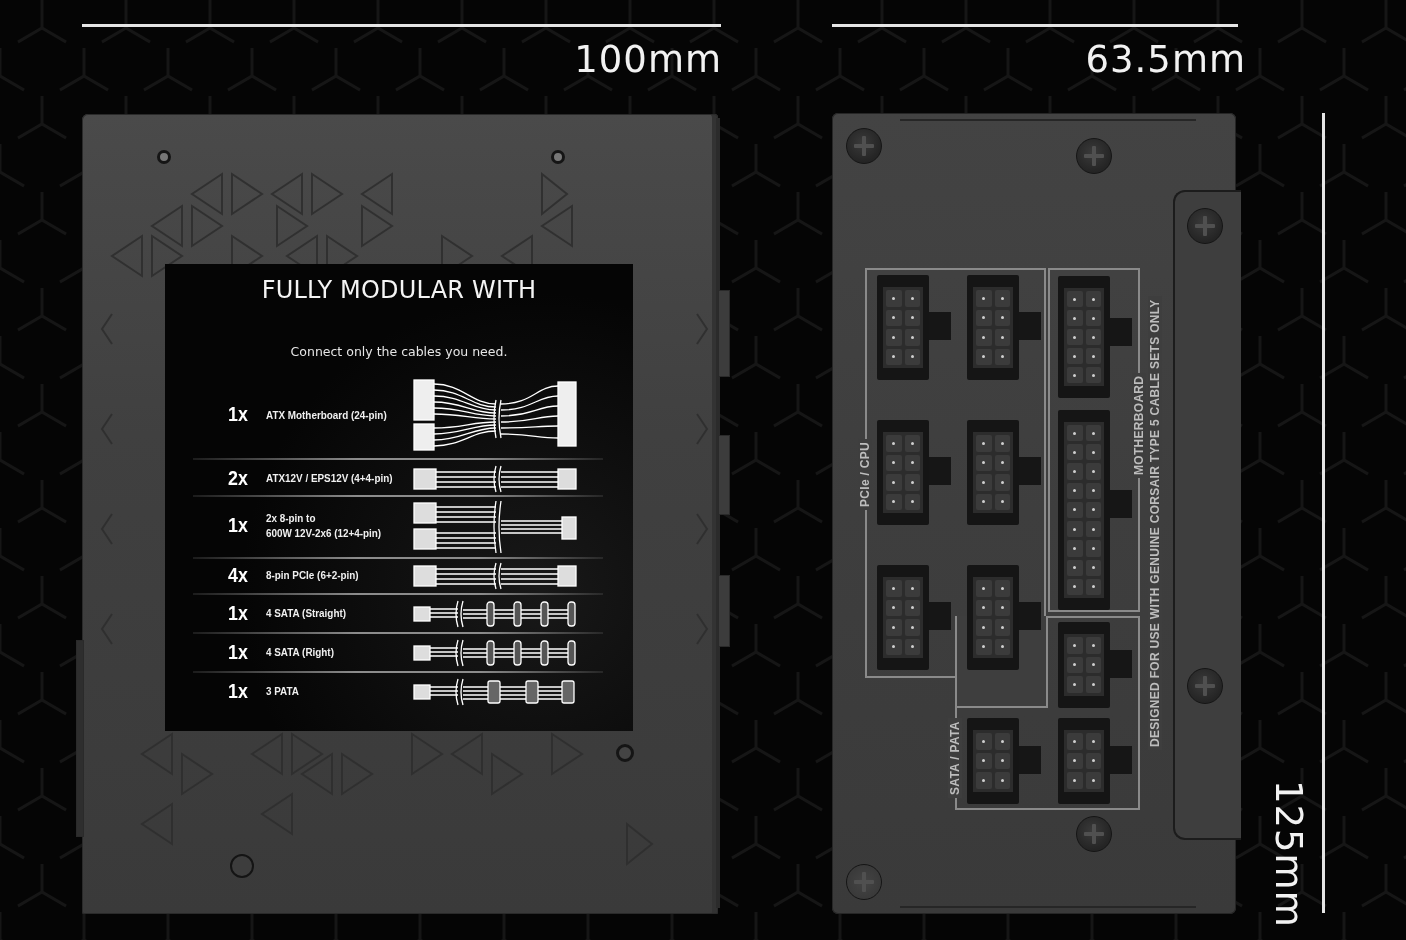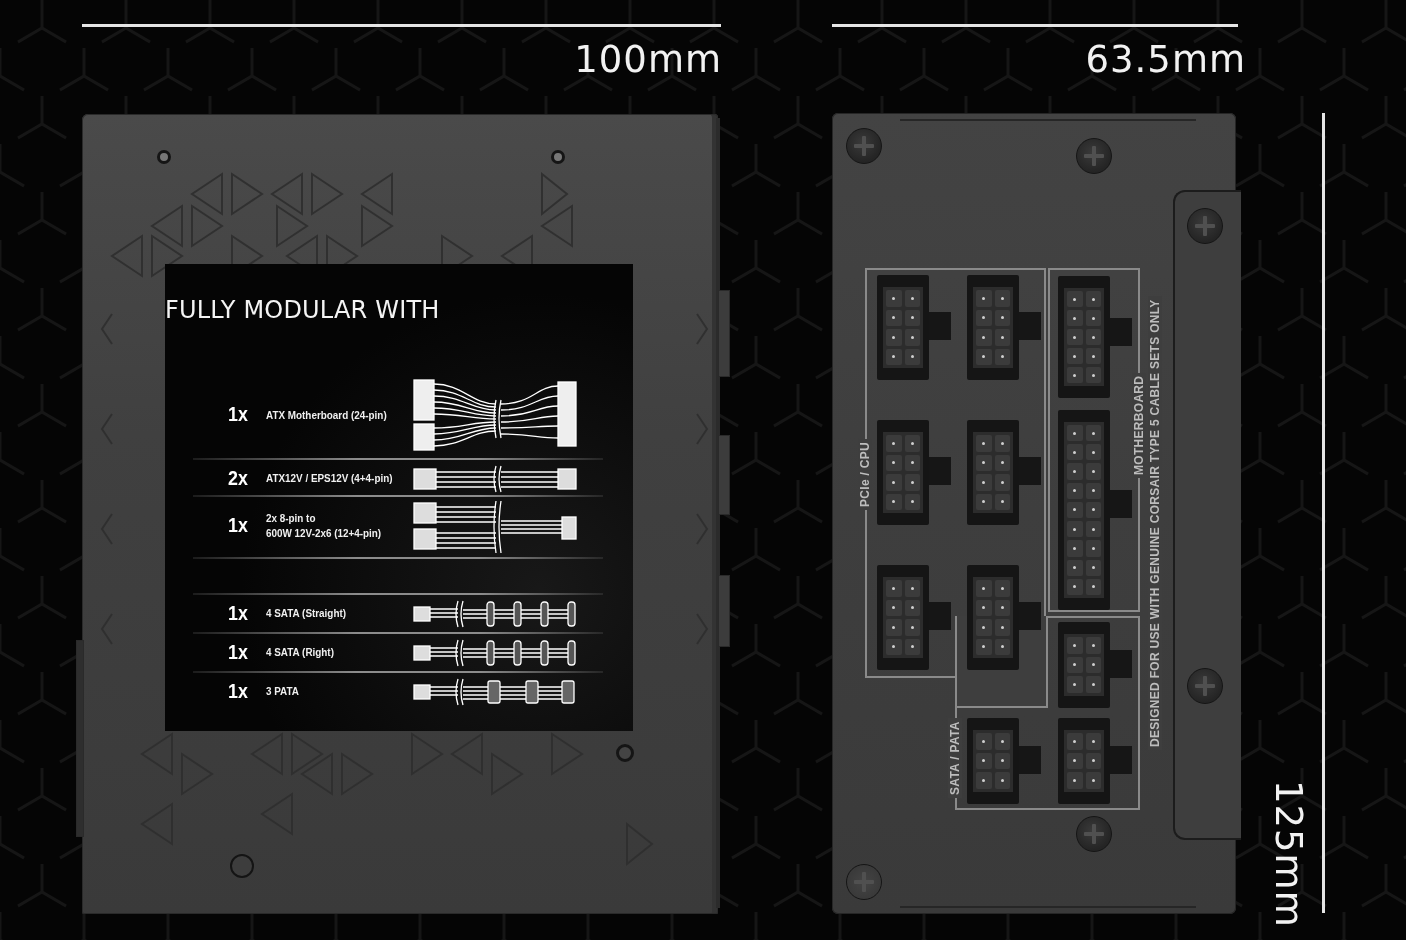--- a/index.html
+++ b/index.html
@@ -34,21 +34,21 @@
   .mount-hole.med { width:18px; height:18px; background:#444; border:3px solid #151515; }
   .tab { position:absolute; background:#3c3c3c; border:1px solid #2a2a2a; }
   .info-card {
     position:absolute; left:165px; top:264px; width:468px; height:467px;
     background:
       radial-gradient(circle at 80% 70%, rgba(40,40,40,.55), rgba(0,0,0,0) 60%),
       #050505;
     color:#fff;
   }
   .card-title {
-    position:absolute; left:0; right:0; top:32px; 
+    position:absolute; left:0; right:0; top:12px; text-align:center;
     font-family:"DejaVu Sans", sans-serif; font-size:24px; line-height:29px;
     color:#f4f4f4; letter-spacing:0.2px;
   }
   .card-sub {
     position:absolute; left:0; right:0; top:80px; text-align:center;
     font-size:12.5px; color:#e6e6e6;
   }
   .cable-row { position:absolute; left:0; width:468px; }
   .cable-row .qty {
     position:absolute; left:63px; font-family:"Liberation Sans", sans-serif;
@@ -187,20 +187,21 @@
 </div>
 <div class="tab" style="left:718px;top:290px;width:10px;height:85px;"></div>
 <div class="tab" style="left:718px;top:435px;width:10px;height:78px;"></div>
 <div class="tab" style="left:718px;top:575px;width:10px;height:70px;"></div>
 <div class="tab" style="left:76px;top:640px;width:6px;height:195px;background:#2e2e2e;"></div>
 
 <div class="info-card">
   <div class="card-title">
     <div>FULLY MODULAR WITH</div>
   </div>
+  <div class="card-sub">Connect only the cables you need.</div>
 
   <div class="cable-row" style="top:112px;height:84px;">
     <div class="qty" style="top:26px;">1x</div>
     <div class="label" style="top:32px;">ATX Motherboard (24-pin)</div>
     <svg class="art" width="168" height="76" style="top:2px;">
       <g stroke="#fff" fill="none" stroke-width="1.3">
         <rect x="2" y="2" width="20" height="40" fill="#eee"></rect>
           <rect x="2" y="46" width="20" height="26" fill="#eee"></rect>
         <path d="M22 6 C50 6 60 26 84 26"></path>
           <path d="M22 12 C50 12 60 29 84 29"></path>
@@ -256,20 +257,34 @@
         <path d="M24 34 H84 M24 39 H84 M24 44 H84 M24 49 H84"></path>
         <path d="M84 2 Q80 28 84 54"></path>
           <path d="M89 2 Q85 28 89 54"></path>
         <path d="M89 22 H150 M89 26 H150 M89 30 H150 M89 34 H150"></path>
         <rect x="150" y="18" width="14" height="22" fill="#ddd"></rect>
       </g>
     </svg>
   </div>
   <div class="row-sep" style="top:293px;"></div>
 
+  <div class="cable-row" style="top:295px;height:34px;">
+    <div class="qty" style="top:4px;">4x</div>
+    <div class="label" style="top:9px;">8-pin PCIe (6+2-pin)</div>
+    <svg class="art" width="168" height="30" style="top:2px;">
+      <g stroke="#fff" fill="none" stroke-width="1.3">
+        <rect x="2" y="5" width="22" height="20" fill="#ddd"></rect>
+        <path d="M24 8 H84 M24 13 H84 M24 18 H84 M24 23 H84"></path>
+        <path d="M84 2 Q80 15 84 28"></path>
+          <path d="M89 2 Q85 15 89 28"></path>
+        <path d="M89 8 H146 M89 13 H146 M89 18 H146 M89 23 H146"></path>
+        <rect x="146" y="5" width="18" height="20" fill="#ddd"></rect>
+      </g>
+    </svg>
+  </div>
   <div class="row-sep" style="top:329px;"></div>
 
   <div class="cable-row" style="top:331px;height:38px;">
     <div class="qty" style="top:6px;">1x</div>
     <div class="label" style="top:11px;">4 SATA (Straight)</div>
     <svg class="art" width="168" height="32" style="top:3px;">
       <g stroke="#fff" fill="none" stroke-width="1.3">
         <rect x="2" y="9" width="16" height="14" fill="#ddd"></rect>
         <path d="M18 11 H46 M18 15 H46 M18 19 H46"></path>
         <path d="M46 3 Q42 16 46 29"></path>

